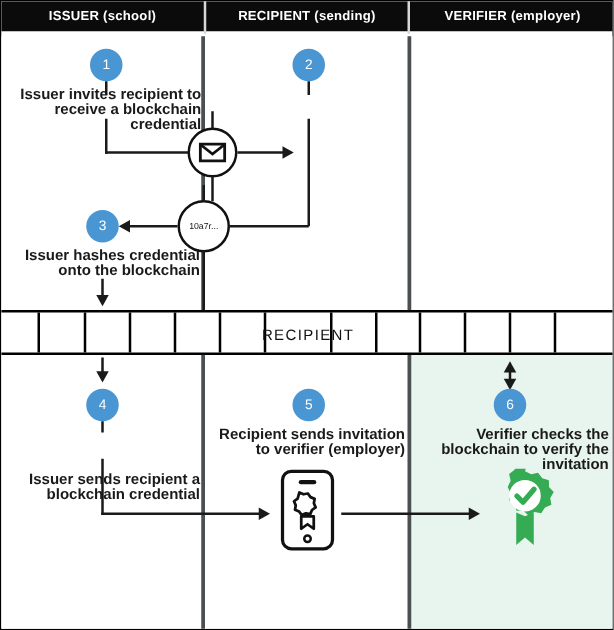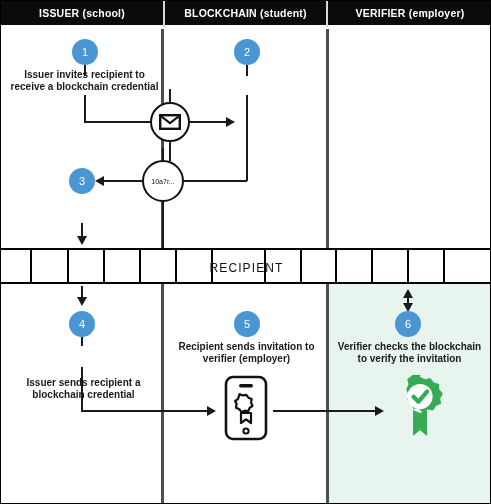--- a/index.html
+++ b/index.html
@@ -105,22 +105,22 @@
     border-radius: 50%;
     background: #4a96d2;
     color: #ffffff;
     font-size: 11px;
     display: flex; align-items: center; justify-content: center;
   }
 
   
   .cap {
     position: absolute;
-    text-align: center;
-    font-size: 10px;
+    text-align: right;
+    font-size: 12px;
     line-height: 12px;
     color: #1a1a1a;
     font-weight: bold;
   }
 
   
   .ln { position: absolute; background: #1a1a1a; }
   .lnv { width: 1.6px; }
   .lnh { height: 1.6px; }
 
@@ -145,21 +145,21 @@
   
   .svgicon { display: block; }
 </style>
 </head>
 <body>
 
 <div id="stage">
 
   <div class="header">
     <div class="hcell c1">ISSUER (school)</div>
-    <div class="hcell c2">BLOCKCHAIN (student)</div>
+    <div class="hcell c2">RECIPIENT (sending)</div>
     <div class="hcell c3">VERIFIER (employer)</div>
   </div>
 
   <div class="panel-top col1"></div>
   <div class="panel-top col2"></div>
   <div class="panel-top col3"></div>
 
   <div class="panel-bot col1"></div>
   <div class="panel-bot col2"></div>
   <div class="panel-bot col3 greenfill"></div>
@@ -198,20 +198,21 @@
   <div class="node" id="node-hash">
     <span class="hash-text">10a7r...</span>
   </div>
   <div class="ln lnv" style="left:161px; top:147px; height:13px;"></div>
   <div class="ln lnv" style="left:161px; top:200px; height:48px;"></div>
 
   <div class="ln lnh" style="left:101px; top:179px; width:40px;"></div>
   <div class="arrow arr-left" style="left:94px; top:175px;"></div>
 
   <div class="badge" style="left:68px; top:167px;">3</div>
+  <div class="cap" style="left:6px; top:197px; width:153px;">Issuer hashes credential onto the blockchain</div>
   <div class="ln lnv" style="left:80px; top:222px; height:16px;"></div>
   <div class="arrow arr-down" style="left:76px; top:235px;"></div>
 
   <div class="chain">
     <div class="chain-blocks" id="chain-blocks">
         <div class="blk" style="width: 31px;"></div>
         <div class="blk" style="width: 37px;"></div>
         <div class="blk" style="width: 36px;"></div>
         <div class="blk" style="width: 36px;"></div>
         <div class="blk" style="width: 36px;"></div>

